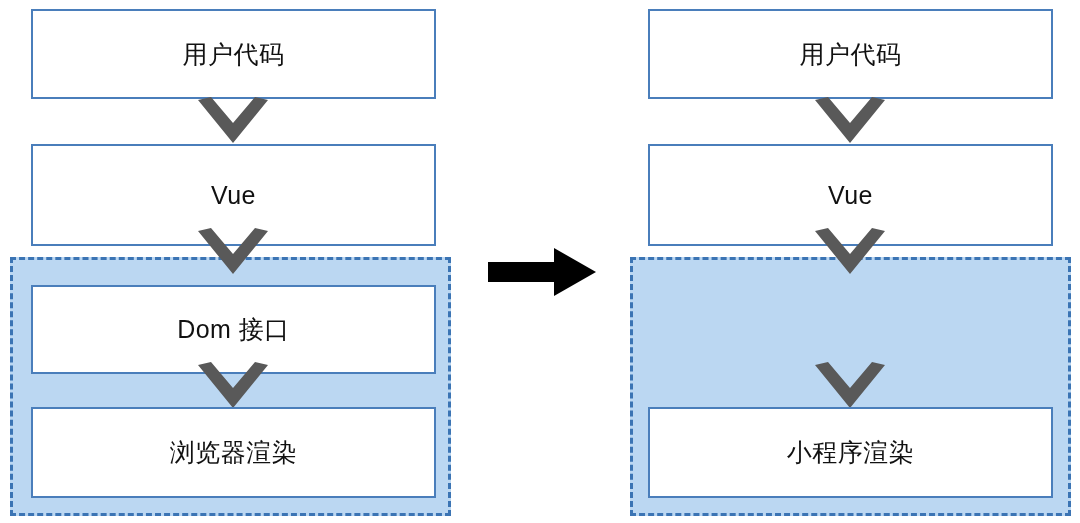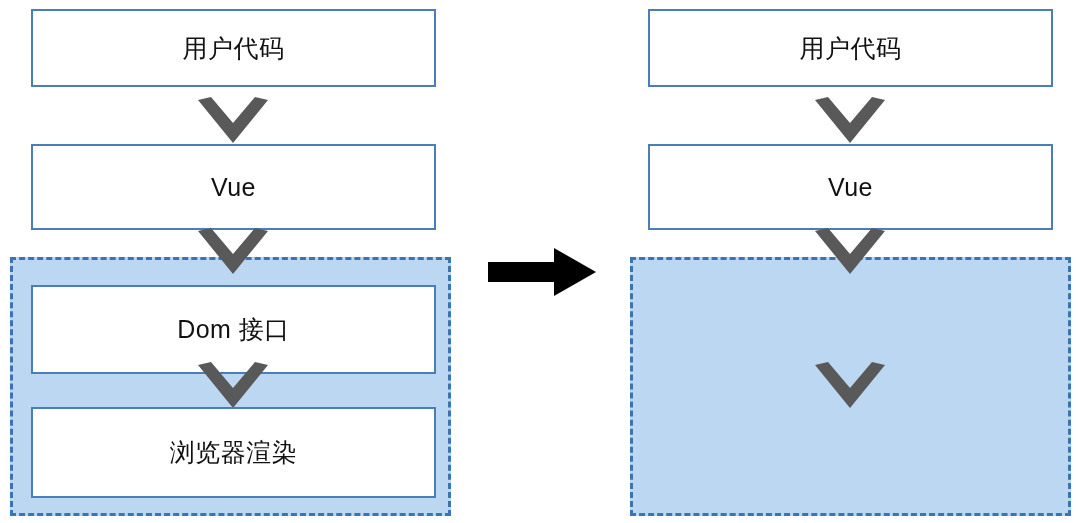--- a/index.html
+++ b/index.html
@@ -45,22 +45,22 @@
     line-height: 1;
     color: #111111;
     letter-spacing: 0.5px;
     white-space: nowrap;
   }
 
   
   #panel-before .node { left: 31px; width: 405px; }
   #panel-after  .node { left: 38px; width: 405px; }
 
-  .row-1 { top: 9px;   height: 78px; }
-  .row-2 { top: 144px; height: 86px; }
+  .row-1 { top: 9px;   height: 90px; }
+  .row-2 { top: 144px; height: 102px; }
   .row-3 { top: 285px; height: 89px; }
   .row-4 { top: 407px; height: 91px; }
 
   
   .group-box {
     position: absolute;
     box-sizing: border-box;
     background: #BBD7F2;
     border: 3px dashed #3B74B4;
     left: 10px;
@@ -173,16 +173,19 @@
       </svg>
     </div>
 
 
     <div class="chevron chev-3">
       <svg viewBox="0 0 70 46" xmlns="http://www.w3.org/2000/svg">
         <polygon points="0,3 13,0 35,26 57,0 70,3 35,46" fill="#595959"></polygon>
       </svg>
     </div>
 
+    <div class="node row-4">
+      <span class="node-label">小程序渲染</span>
+    </div>
 
   </div>
 
 </div>
 
 </body></html>

